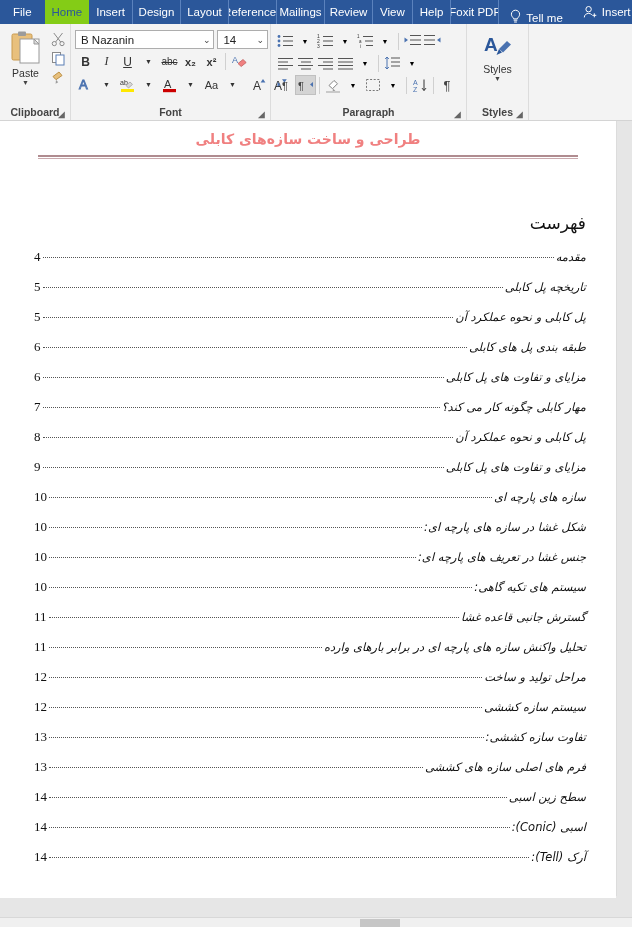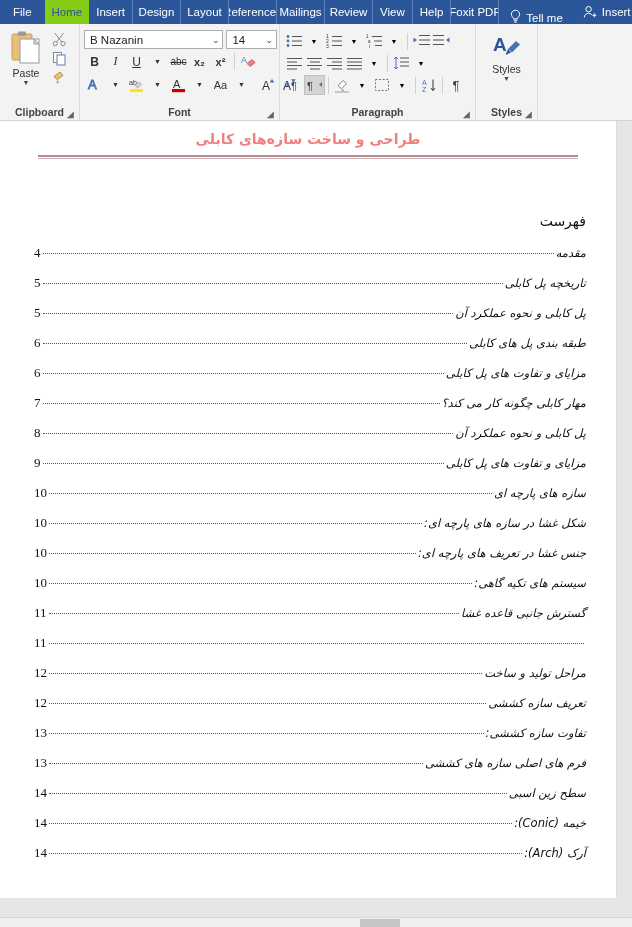--- a/index.html
+++ b/index.html
@@ -41,21 +41,21 @@
   .group-label {
     height: 16px; line-height: 16px; text-align: center;
     font-size: 10.5px; color: #444; position: relative; font-weight: bold;
   }
   .dialog-launcher {
     position: absolute; right: 4px; bottom: 1px; width: 9px; height: 9px;
     font-size: 8px; color: #666; line-height: 9px;
   }
 
   
-  .g-clipboard { width: 80px; }
+  .g-clipboard { width: 71px; }
   .paste-btn {
     width: 44px; display: flex; flex-direction: column; align-items: center;
     padding-top: 3px; font-size: 10.5px; color: #333;
   }
   .paste-lbl { margin-top: 1px; }
   .caret-sm { font-size: 7px; color: #444; line-height: 6px; margin-top: 1px; }
   .clip-side { display: flex; flex-direction: column; gap: 4px; padding: 5px 0 0 4px; }
 
   
   .g-font { width: 200px; }
@@ -112,21 +112,21 @@
   }
   .title-rule {
     margin: 8px 10px 0 10px; height: 4px;
     border-top: 2px solid #b08c90; border-bottom: 1px solid #c9a9ad;
   }
   .toc {
     direction: rtl; margin-top: 54px; padding: 0 2px 0 6px;
     font-family: "DejaVu Sans", "Liberation Sans", sans-serif;
   }
   .toc-head {
-    text-align: right; font-size: 14px; color: #111;
+    text-align: right; font-size: 17px; color: #111;
     padding-left: 12px; margin-bottom: 16px;
   }
   .toc-row {
     display: flex; align-items: baseline; direction: rtl;
     font-size: 11.5px; color: #111; height: 30px;
   }
   .toc-text { white-space: nowrap; flex: 0 0 auto; font-style: italic; }
   .toc-dots {
     flex: 1 1 auto; overflow: hidden; margin: 0 2px;
     border-bottom: 1px dotted #555; transform: translateY(-3px);
@@ -544,55 +544,56 @@
               <span class="toc-text">سیستم های تکیه گاهی:</span>
               <span class="toc-dots"></span>
               <span class="toc-page">10</span>
             </div>
             <div class="toc-row">
               <span class="toc-text">گسترش جانبی قاعده غشا</span>
               <span class="toc-dots"></span>
               <span class="toc-page">11</span>
             </div>
             <div class="toc-row">
+              <span class="toc-text">تحلیل واکنش سازه های پارچه ای در برابر بارهای وارده</span>
               <span class="toc-dots"></span>
               <span class="toc-page">11</span>
             </div>
             <div class="toc-row">
               <span class="toc-text">مراحل تولید و ساخت</span>
               <span class="toc-dots"></span>
               <span class="toc-page">12</span>
             </div>
             <div class="toc-row">
-              <span class="toc-text">تعریف سازه کششی</span>
+              <span class="toc-text">سیستم سازه کششی</span>
               <span class="toc-dots"></span>
               <span class="toc-page">12</span>
             </div>
             <div class="toc-row">
               <span class="toc-text">تفاوت سازه کششی:</span>
               <span class="toc-dots"></span>
               <span class="toc-page">13</span>
             </div>
             <div class="toc-row">
               <span class="toc-text">فرم های اصلی سازه های کششی</span>
               <span class="toc-dots"></span>
               <span class="toc-page">13</span>
             </div>
             <div class="toc-row">
               <span class="toc-text">سطح زین اسبی</span>
               <span class="toc-dots"></span>
               <span class="toc-page">14</span>
             </div>
             <div class="toc-row">
-              <span class="toc-text">خیمه (Conic):</span>
+              <span class="toc-text">اسبی (Conic):</span>
               <span class="toc-dots"></span>
               <span class="toc-page">14</span>
             </div>
             <div class="toc-row">
-              <span class="toc-text">آرک (Arch):</span>
+              <span class="toc-text">آرک (Tell):</span>
               <span class="toc-dots"></span>
               <span class="toc-page">14</span>
             </div>
           </div>
       </div>
     </div>
   </div>
 
   <div class="vscroll"></div>
   <div class="hscroll-area">

